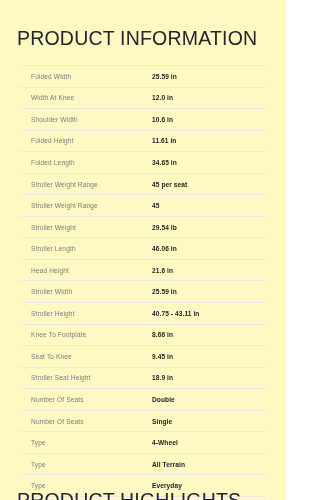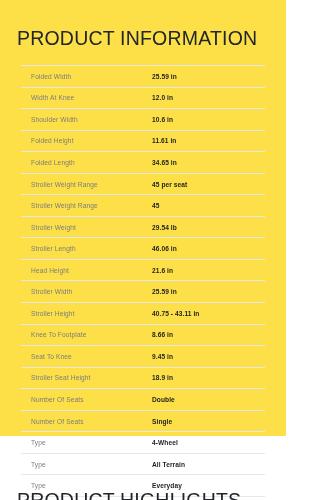--- a/index.html
+++ b/index.html
@@ -10,22 +10,22 @@
   body {
     width: 286px;
     height: 500px;
     overflow: hidden;
     font-family: "Liberation Sans", "DejaVu Sans", sans-serif;
     -webkit-font-smoothing: antialiased;
   }
   .page {
     position: relative;
     width: 286px;
-    height: 436px;
-    background: #fde047;
+    height: 500px;
+    background: #fef9c3;
   }
 
   
   .page-title {
     position: absolute;
     left: 17px;
     top: 27px;
     font-size: 19.5px;
     line-height: 22px;
     font-weight: 300;

